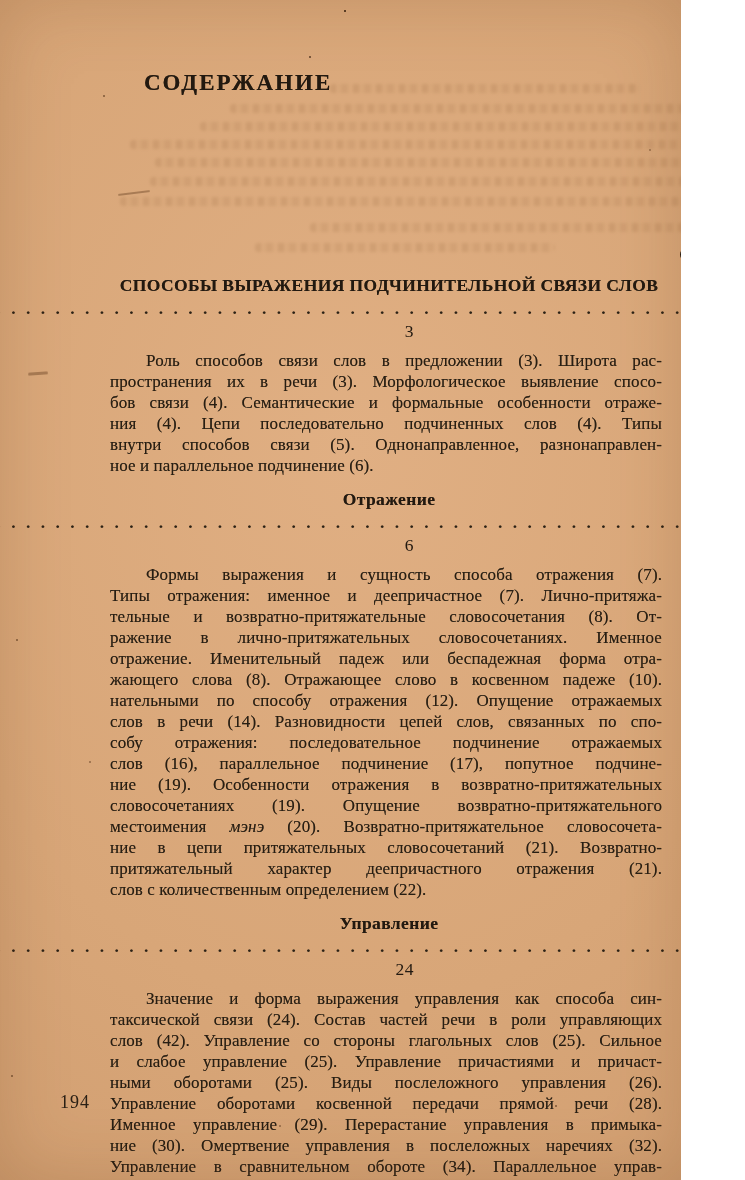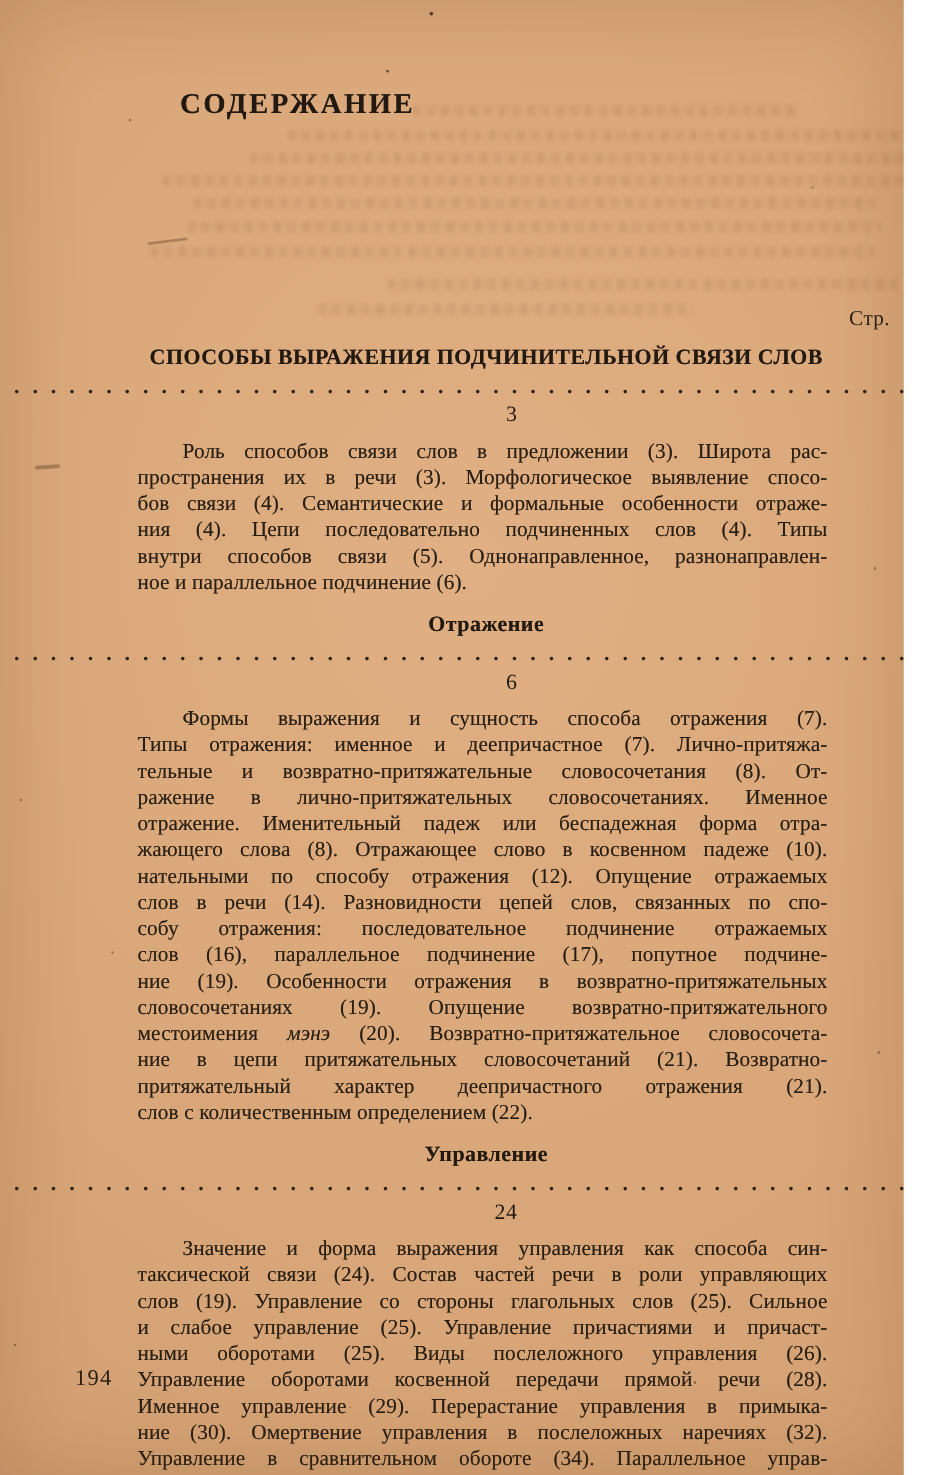--- a/index.html
+++ b/index.html
@@ -5,21 +5,20 @@
   html, body { margin: 0; padding: 0; }
   body {
     width: 745px; height: 1180px; overflow: hidden;
     font-family: "Liberation Serif", "DejaVu Serif", serif;
   }
   .page {
     position: relative; width: 681px; height: 1180px; overflow: hidden;
     background:
       radial-gradient(130% 95% at 52% 38%, #e0af83 0%, #d8a678 50%, #cd9a6d 100%);
     color: #271e13;
-    padding-left: 42px;
   }
   .page::after {
     content: ""; position: absolute; inset: 0; pointer-events: none;
     box-shadow: inset 0 0 70px rgba(110, 62, 28, 0.22);
   }
   
   .speckles {
     position: absolute; inset: 0; pointer-events: none;
     background-image:
       radial-gradient(2.5px 2.5px at 345px 11px, rgba(58,34,16,.8) 55%, rgba(58,34,16,0) 60%),
@@ -162,21 +161,21 @@
 
   <section class="toc-section">
     <div class="entry">
       <span class="h">Управление</span>
       <span class="dots">. . . . . . . . . . . . . . . . . . . . . . . . . . . . . . . . . . . . . . . . . . . . . . . . . . . . . . . . . . . .</span>
       <span class="pg">24</span>
     </div>
     <div class="lines">
             <div class="toc-line first">Значение и форма выражения управления как способа син-</div>
             <div class="toc-line">таксической связи (24). Состав частей речи в роли управляющих</div>
-            <div class="toc-line">слов (19). Управление со стороны глагольных слов (25). Сильное</div>
+            <div class="toc-line">слов (42). Управление со стороны глагольных слов (25). Сильное</div>
             <div class="toc-line">и слабое управление (25). Управление причастиями и причаст-</div>
             <div class="toc-line">ными оборотами (25). Виды послеложного управления (26).</div>
             <div class="toc-line">Управление оборотами косвенной передачи прямой речи (28).</div>
             <div class="toc-line">Именное управление (29). Перерастание управления в примыка-</div>
             <div class="toc-line">ние (30). Омертвение управления в послеложных наречиях (32).</div>
             <div class="toc-line">Управление в сравнительном обороте (34). Параллельное управ-</div>
             <div class="toc-line last">ление (34). Последовательное управление (35).</div>
           </div>
   </section>
 </div>

